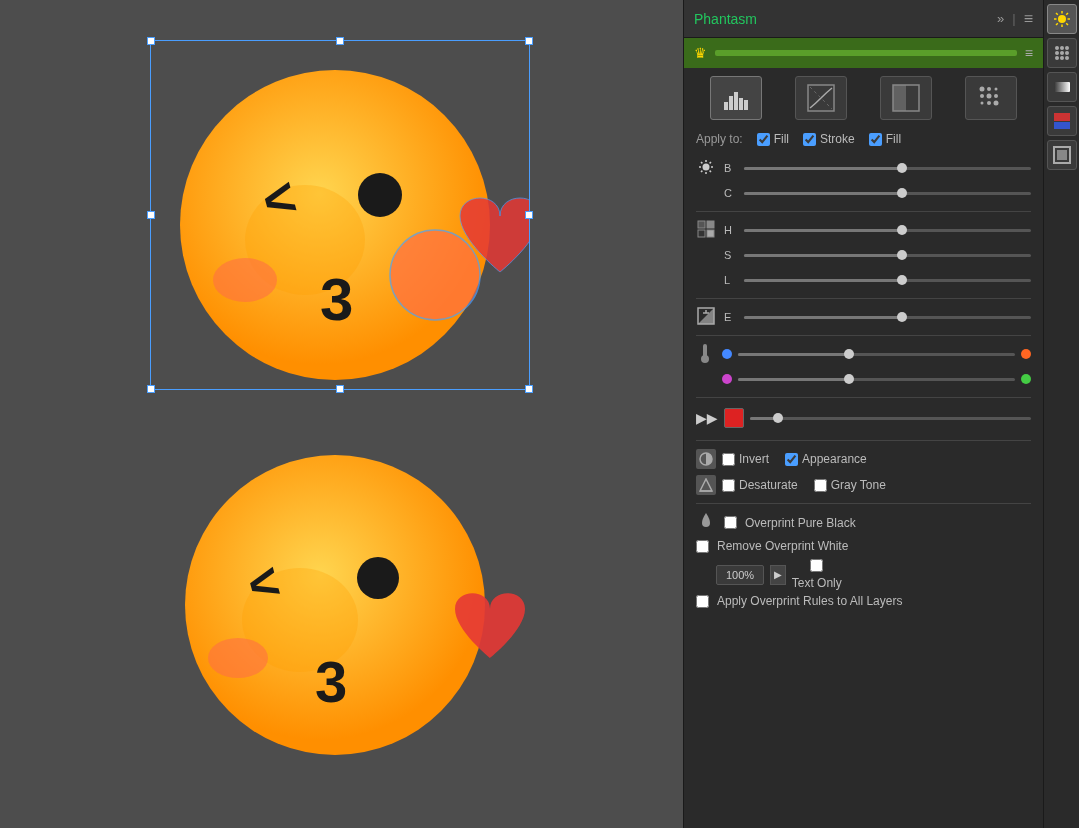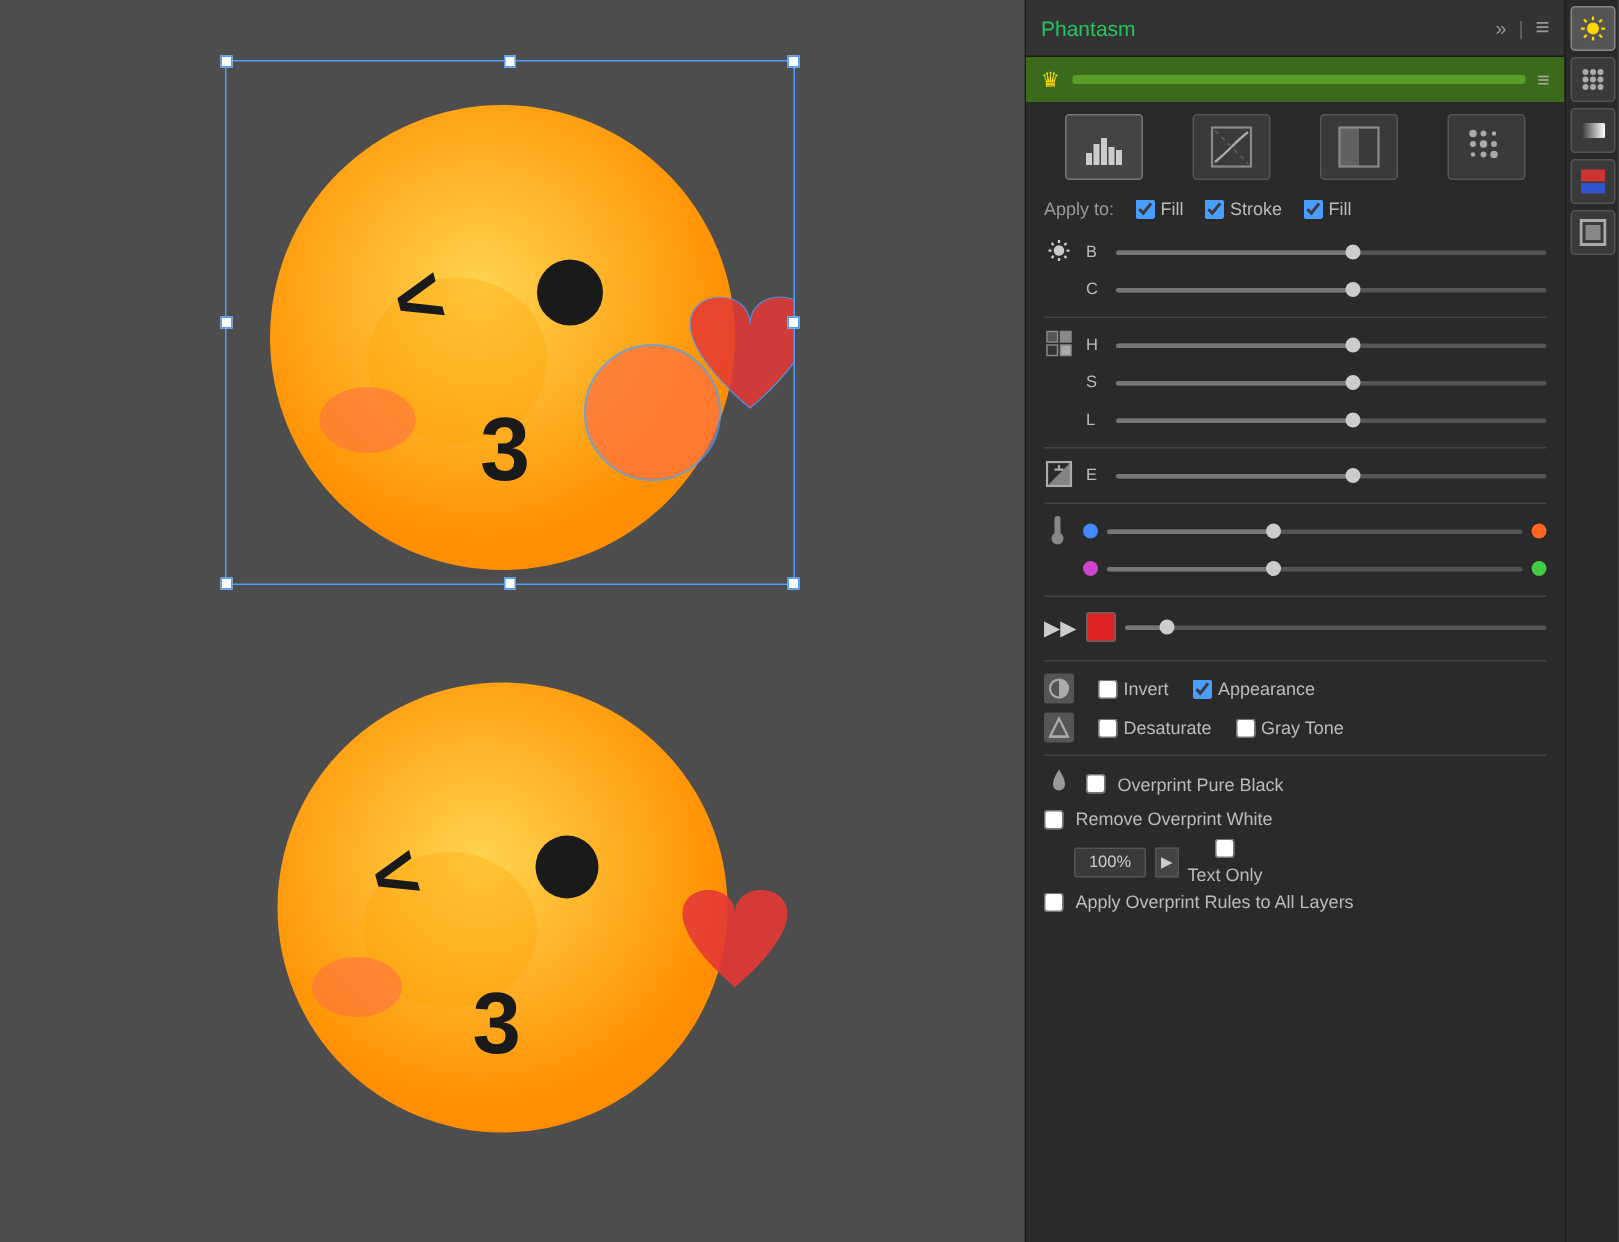--- a/index.html
+++ b/index.html
@@ -284,21 +284,21 @@
     
     .invert-row {
       display: flex;
       align-items: center;
       gap: 16px;
       margin-bottom: 6px;
     }
     .invert-left {
       display: flex;
       align-items: center;
-      gap: 16px;
+      gap: 6px;
     }
     .invert-icon-box {
       width: 20px; height: 20px;
       background: #555;
       border-radius: 2px;
       display: flex; align-items: center; justify-content: center;
     }
 
     
     .desat-row {

